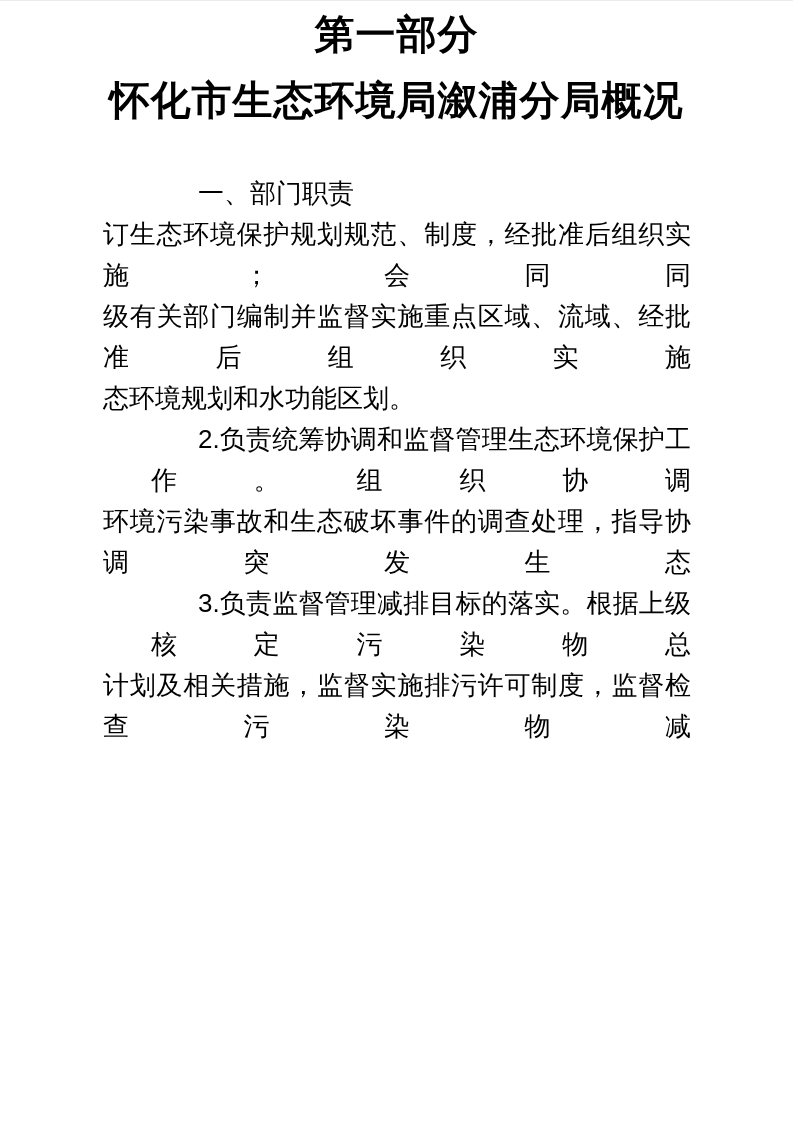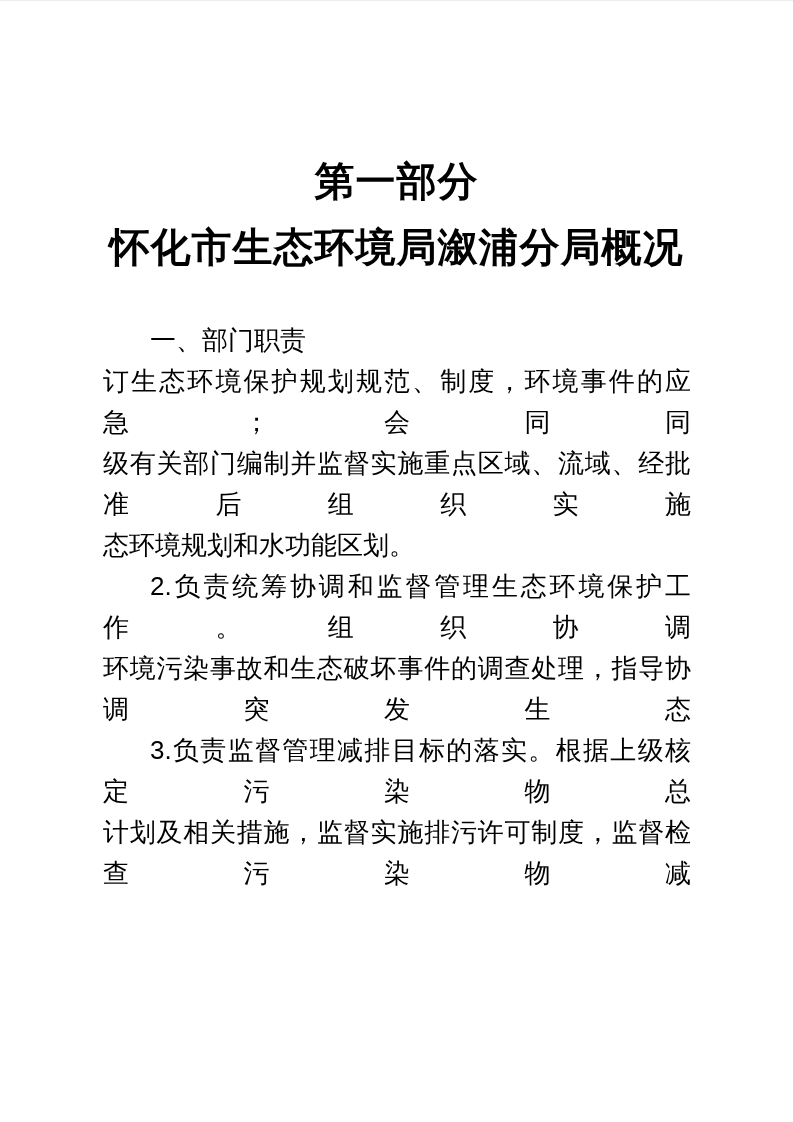--- a/index.html
+++ b/index.html
@@ -12,21 +12,20 @@
     width: 793px;
     height: 1122px;
     background: #ffffff;
     box-sizing: border-box;
     border-top: 1px solid #ececec;
     font-family: "Liberation Sans", sans-serif;
     color: #000000;
     overflow: hidden;
   }
   .titles {
-    padding-top: 147px;
     text-align: center;
   }
   .title-line {
     font-size: 40px;
     line-height: 66px;
     font-weight: bold;
     letter-spacing: 1px;
     white-space: nowrap;
   }
   .body-text {
@@ -39,35 +38,36 @@
   .line {
     min-height: 41px;
     text-align: left;
   }
   .line.justify {
     text-align: justify;
     text-align-last: justify;
   }
   .line.indent {
     text-indent: 47px;
+    margin-left: 48px;
   }
 </style>
 </head>
 <body>
 
 <div class="page">
 
   <div class="titles">
     <div class="title-line">第一部分</div>
     <div class="title-line">怀化市生态环境局溆浦分局概况</div>
   </div>
 
   <div class="body-text">
     <div class="line indent">一、部门职责</div>
-    <div class="line justify">订生态环境保护规划规范、制度，环境事件的应急；会同同</div>
+    <div class="line justify">订生态环境保护规划规范、制度，经批准后组织实施；会同同</div>
     <div class="line justify">级有关部门编制并监督实施重点区域、流域、经批准后组织实施</div>
     <div class="line">态环境规划和水功能区划。</div>
     <div class="line indent justify">2.负责统筹协调和监督管理生态环境保护工作。组织协调</div>
     <div class="line justify">环境污染事故和生态破坏事件的调查处理，指导协调突发生态</div>
     <div class="line indent justify">3.负责监督管理减排目标的落实。根据上级核定污染物总</div>
     <div class="line justify">计划及相关措施，监督实施排污许可制度，监督检查污染物减</div>
 
   </div>
 
 </div>

